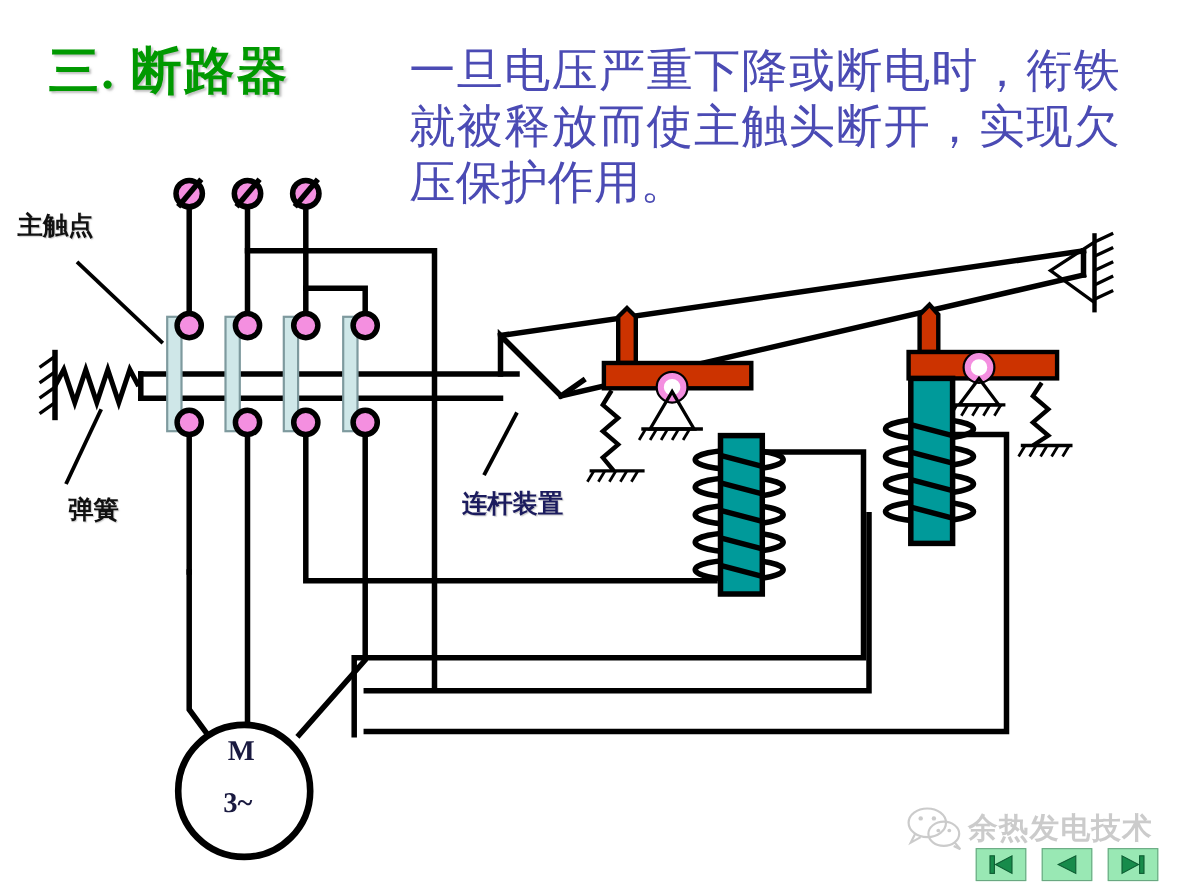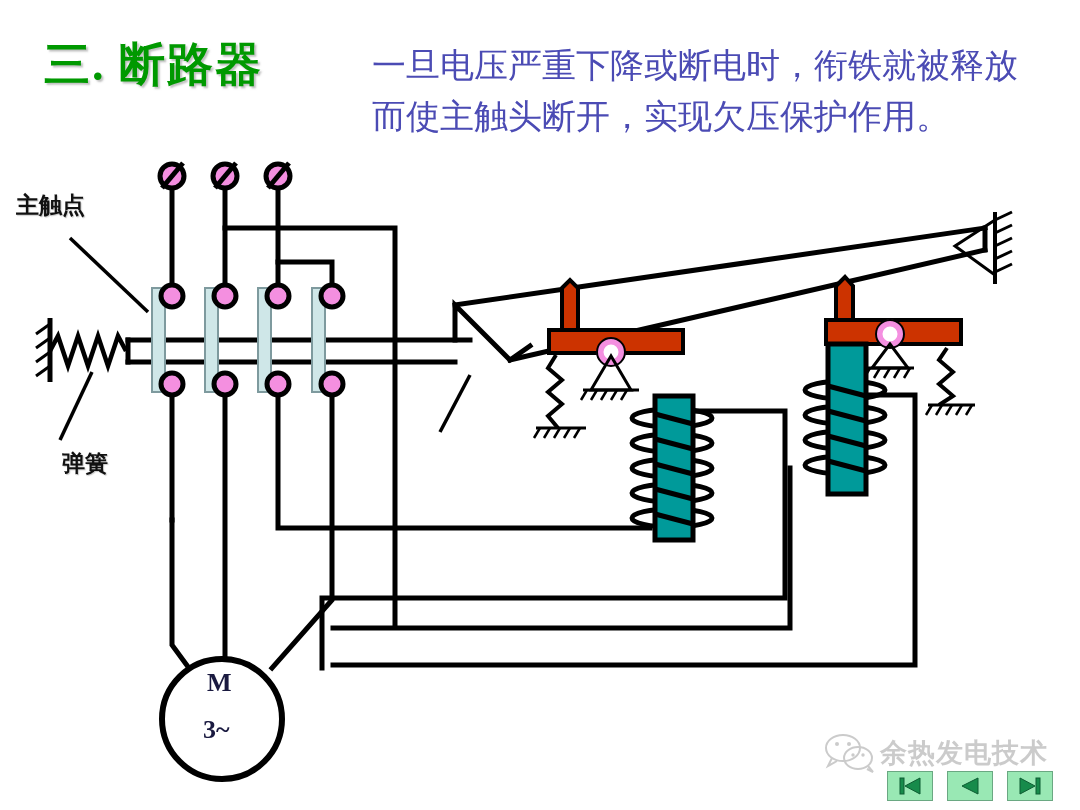--- a/index.html
+++ b/index.html
@@ -34,21 +34,21 @@
     letter-spacing: 2px;
     text-shadow: 2px 2px 2px rgba(140,140,140,0.55);
     white-space: nowrap;
     font-family: "Liberation Serif", "DejaVu Serif", serif;
   }
   .body-text {
     position: absolute;
     left: 372px;
     top: 40px;
     width: 646px;
-    font-size: 34px;
+    font-size: 42px;
     line-height: 51px;
     color: #4b4bb4;
     font-family: "Liberation Serif", "DejaVu Serif", serif;
     text-align: justify;
   }
   .label {
     position: absolute;
     font-size: 23px;
     font-weight: bold;
     color: #111111;
@@ -312,20 +312,21 @@
     </g>
 
   </svg>
 
   <div class="title-text">三.  断路器</div>
 
   <div class="body-text">一旦电压严重下降或断电时，衔铁就被释放而使主触头断开，实现欠压保护作用。</div>
 
   <div class="label" id="label-main-contact">主触点</div>
   <div class="label" id="label-spring">弹簧</div>
+  <div class="label" id="label-linkage">连杆装置</div>
 
   <div class="motor-letter" id="motor-m">M</div>
   <div class="motor-letter" id="motor-ph">3~</div>
 
   <div id="watermark">
     <svg width="52" height="40" viewBox="0 0 52 40">
       <ellipse cx="19" cy="15" rx="17" ry="13" fill="none" stroke="#555555" stroke-width="2"></ellipse>
       <path d="M 8 25 L 4 33 L 13 28" fill="none" stroke="#555555" stroke-width="2"></path>
       <circle cx="13" cy="11" r="2" fill="#555555"></circle>
       <circle cx="25" cy="11" r="2" fill="#555555"></circle>

